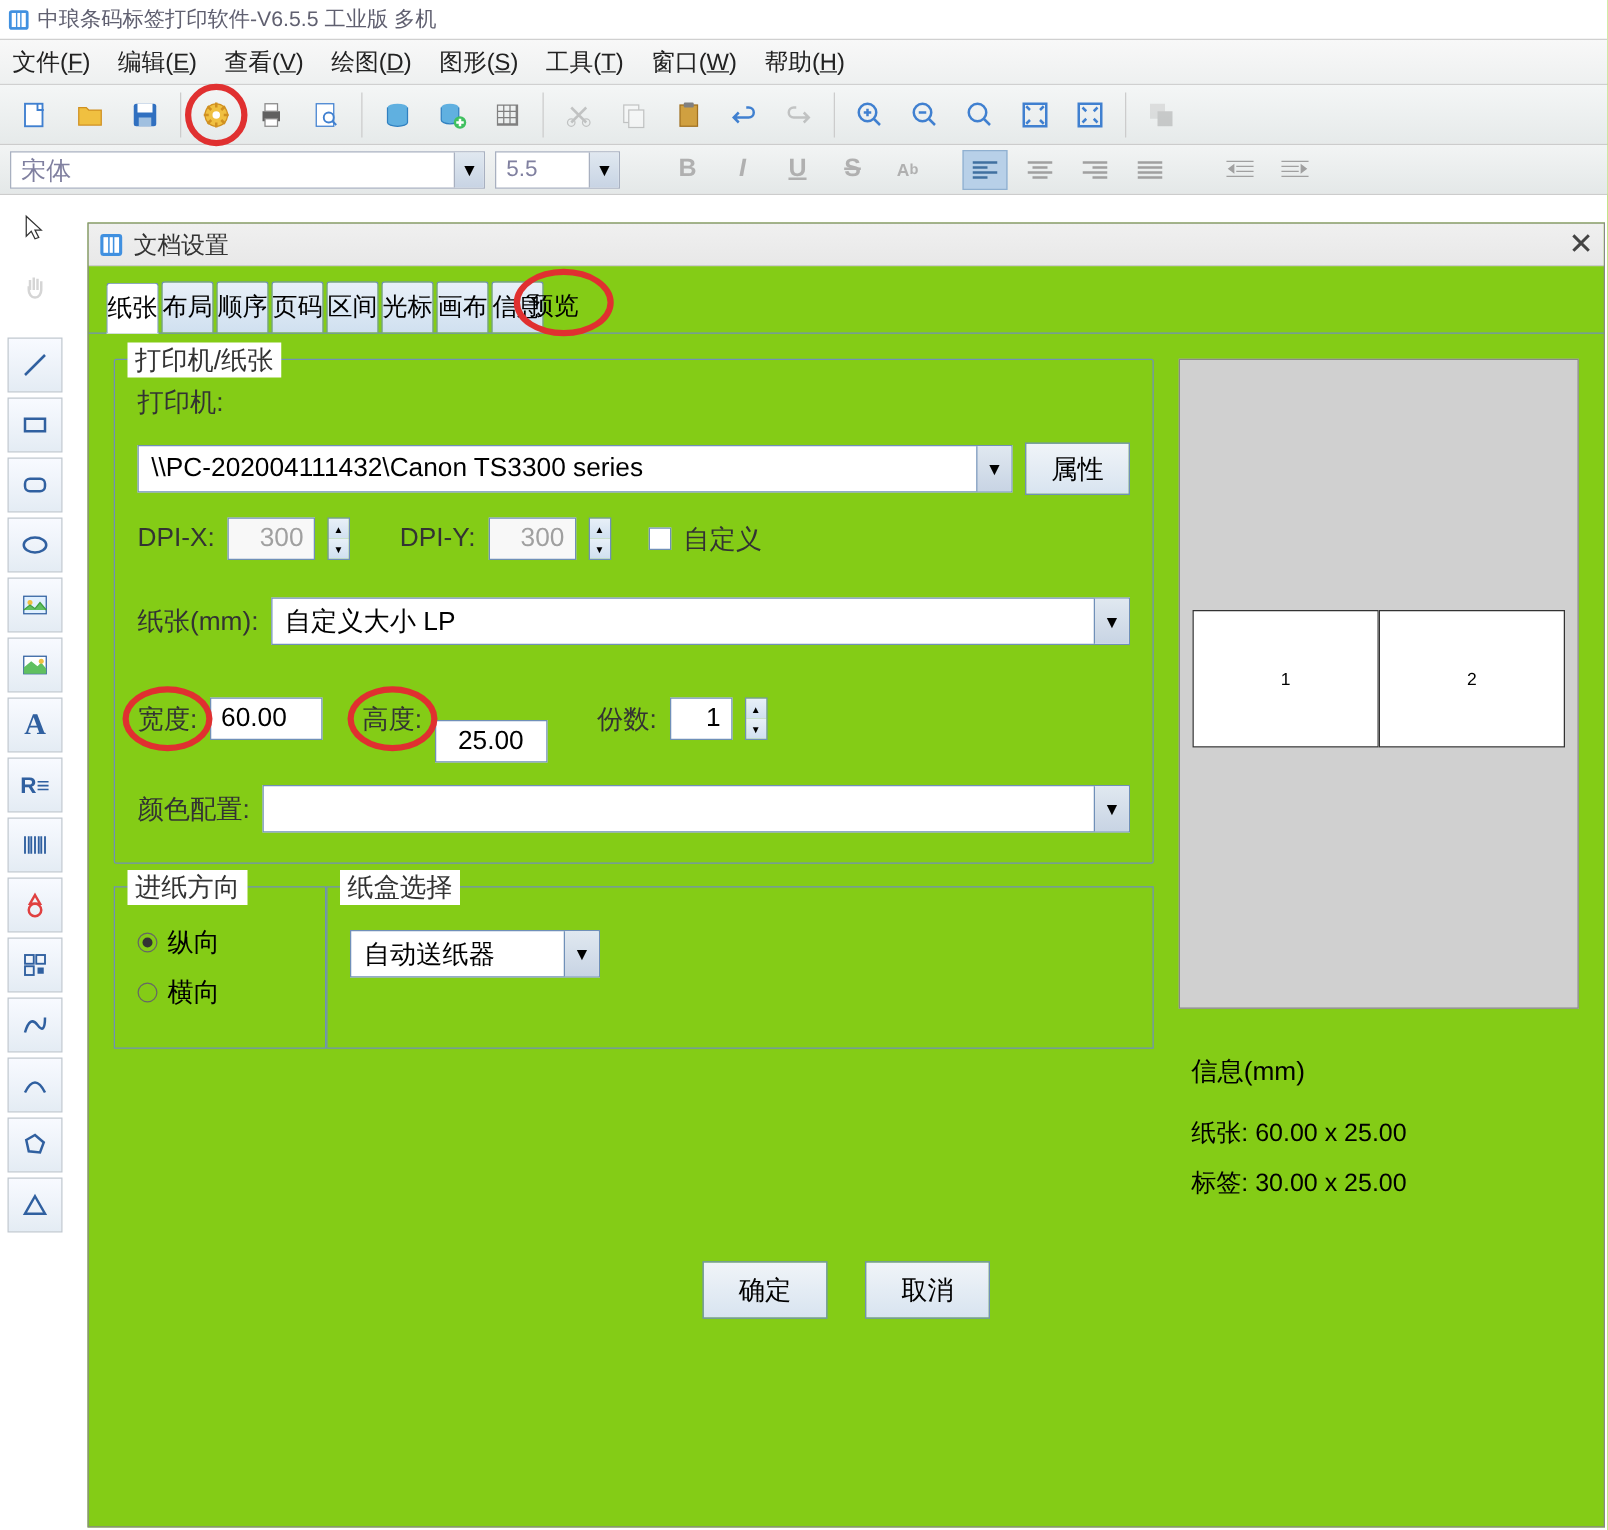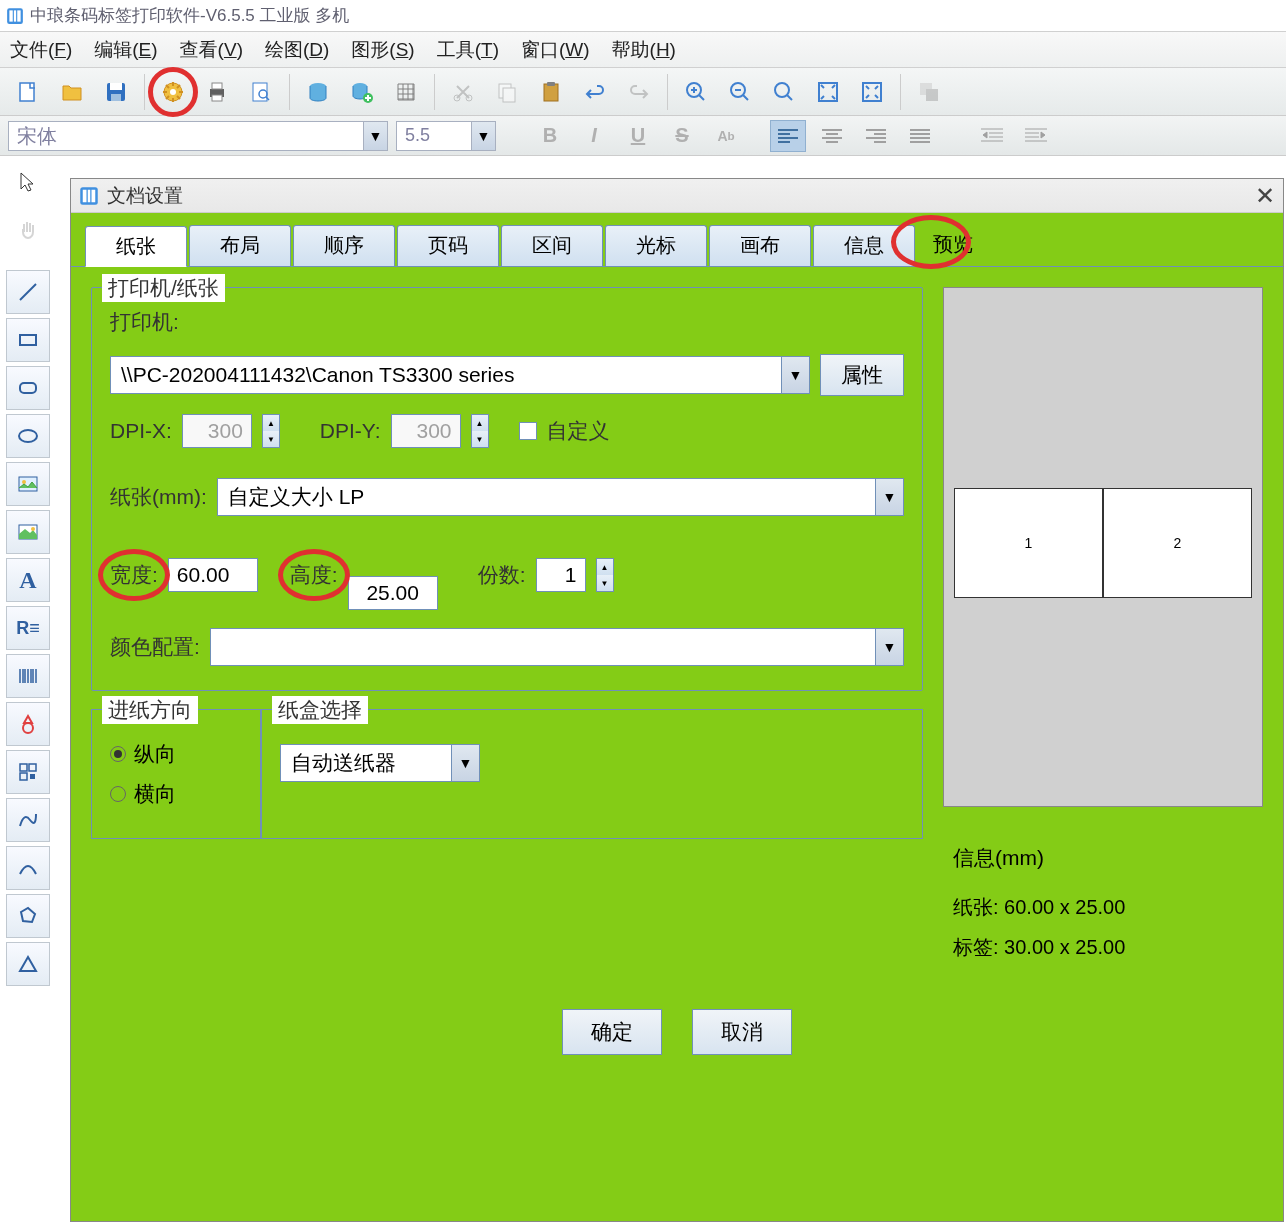--- a/index.html
+++ b/index.html
@@ -39,21 +39,21 @@
     
     
     .dialog { position: absolute; left: 70px; top: 178px; right: 2px; bottom: 2px; background: #84cc16; border: 1px solid #888; }
     .dialog-title { height: 34px; background: linear-gradient(#f0f0f0, #e8e8e8); display: flex; align-items: center; padding: 0 8px; border-bottom: 1px solid #ccc; }
     .dialog-title-icon { width: 20px; height: 20px; margin-right: 8px; }
     .dialog-title-text { flex: 1; font-size: 19px; color: #333; }
     .dialog-close { font-size: 24px; color: #444; cursor: pointer; }
     
     
     .tabs { display: flex; padding: 12px 0 0 14px; border-bottom: 1px solid #7090b8; position: relative; }
-    .tab { padding: 6px 30px; border: 1px solid #7090b8; border-bottom: none; margin-right: 2px; font-size: 20px; background: linear-gradient(#e8f0f8, #d0e0f0); cursor: pointer; border-radius: 3px 3px 0 0; }
+    .tab { padding: 6px 0; border: 1px solid #7090b8; border-bottom: none; margin-right: 2px; font-size: 20px; background: linear-gradient(#e8f0f8, #d0e0f0); cursor: pointer; border-radius: 3px 3px 0 0; }
     .tab.active { background: #fff; border-bottom: 1px solid #fff; position: relative; top: 1px; }
     .tab.preview { position: absolute; right: 14px; border: none; background: none; }
     
     
     .dialog-body { padding: 20px; display: flex; gap: 20px; }
     .dialog-left { flex: 1; }
     .dialog-right { width: 320px; }
     
     .fieldset { border: 1px solid #7090b8; border-radius: 2px; padding: 20px 18px; margin-bottom: 18px; position: relative; }
     .fieldset-legend { position: absolute; top: -14px; left: 10px; background: #fff; padding: 0 6px; font-size: 21px; color: #333; }

